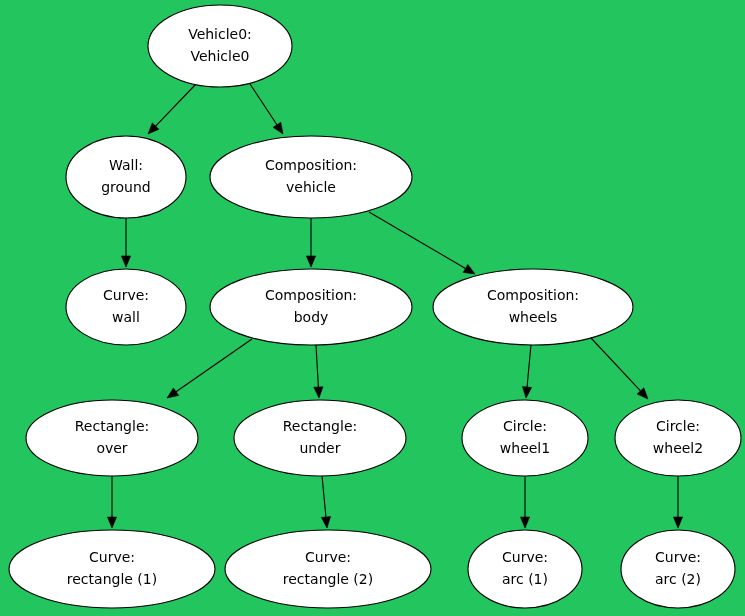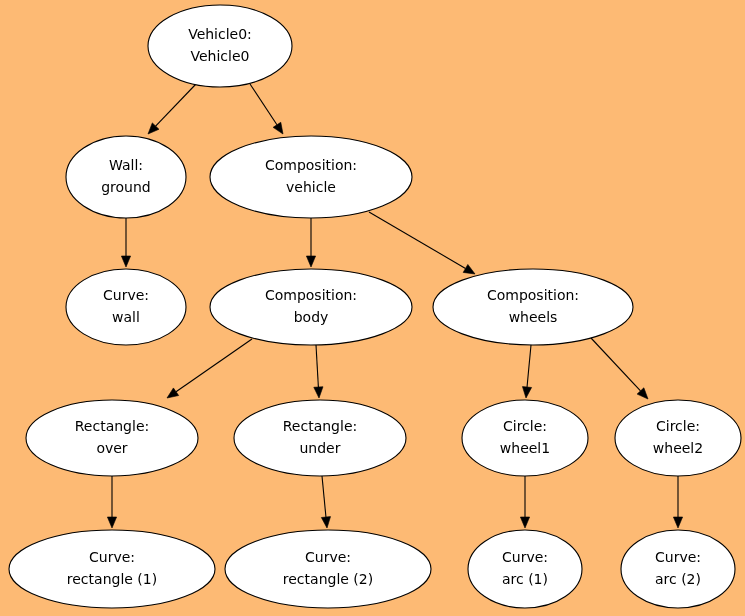--- a/index.html
+++ b/index.html
@@ -11,21 +11,21 @@
   body {
     width: 745px;
     height: 616px;
     overflow: hidden;
     font-family: "DejaVu Sans", sans-serif;
   }
   #graph-root {
     position: relative;
     width: 745px;
     height: 616px;
-    background: #fdba74;
+    background: #22c55e;
   }
   svg#graph-canvas {
     display: block;
     width: 745px;
     height: 616px;
   }
   .node-ellipse {
     fill: #ffffff;
     stroke: #000000;
     stroke-width: 1.1;

